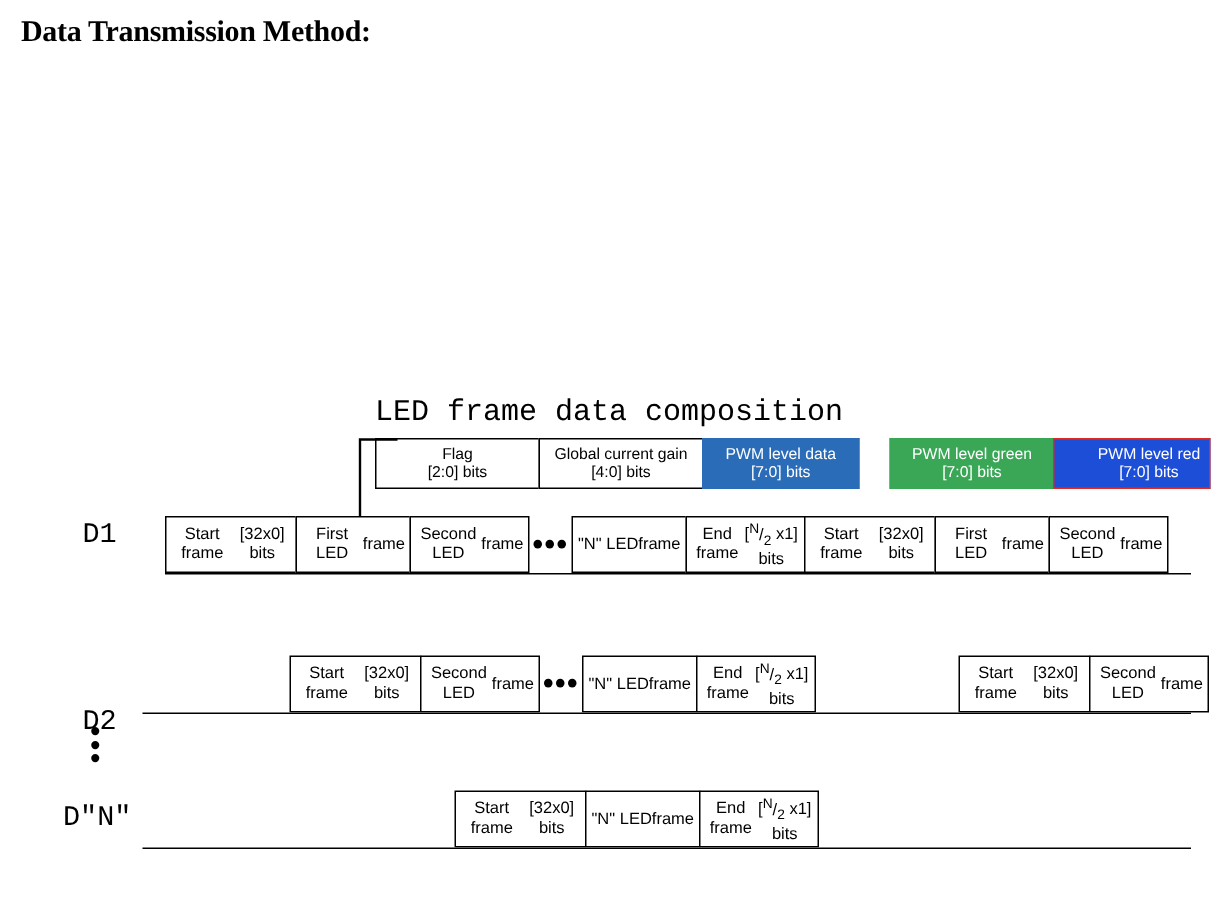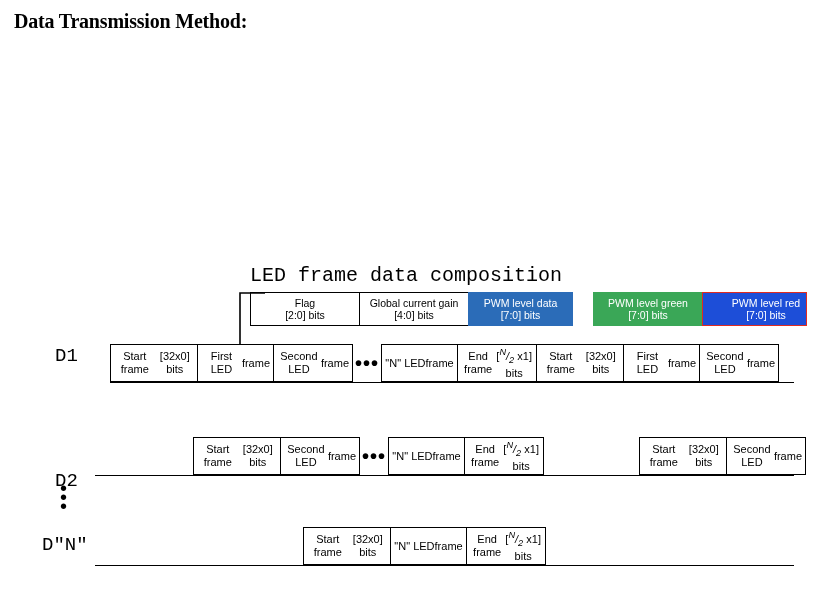--- a/index.html
+++ b/index.html
@@ -108,21 +108,20 @@
     align-items: center;
     justify-content: center;
     font-size: 20px;
     font-weight: bold;
     letter-spacing: 1px;
     border: none;
     background: transparent;
     margin-left: -1px;
   }
   .frac {
-    font-style: italic;
     margin-top: 38px;
   }
   .vdots {
     position: absolute;
     left: 60px;
     top: 484px;
     font-size: 20px;
     line-height: 9px;
     letter-spacing: 0;
   }

